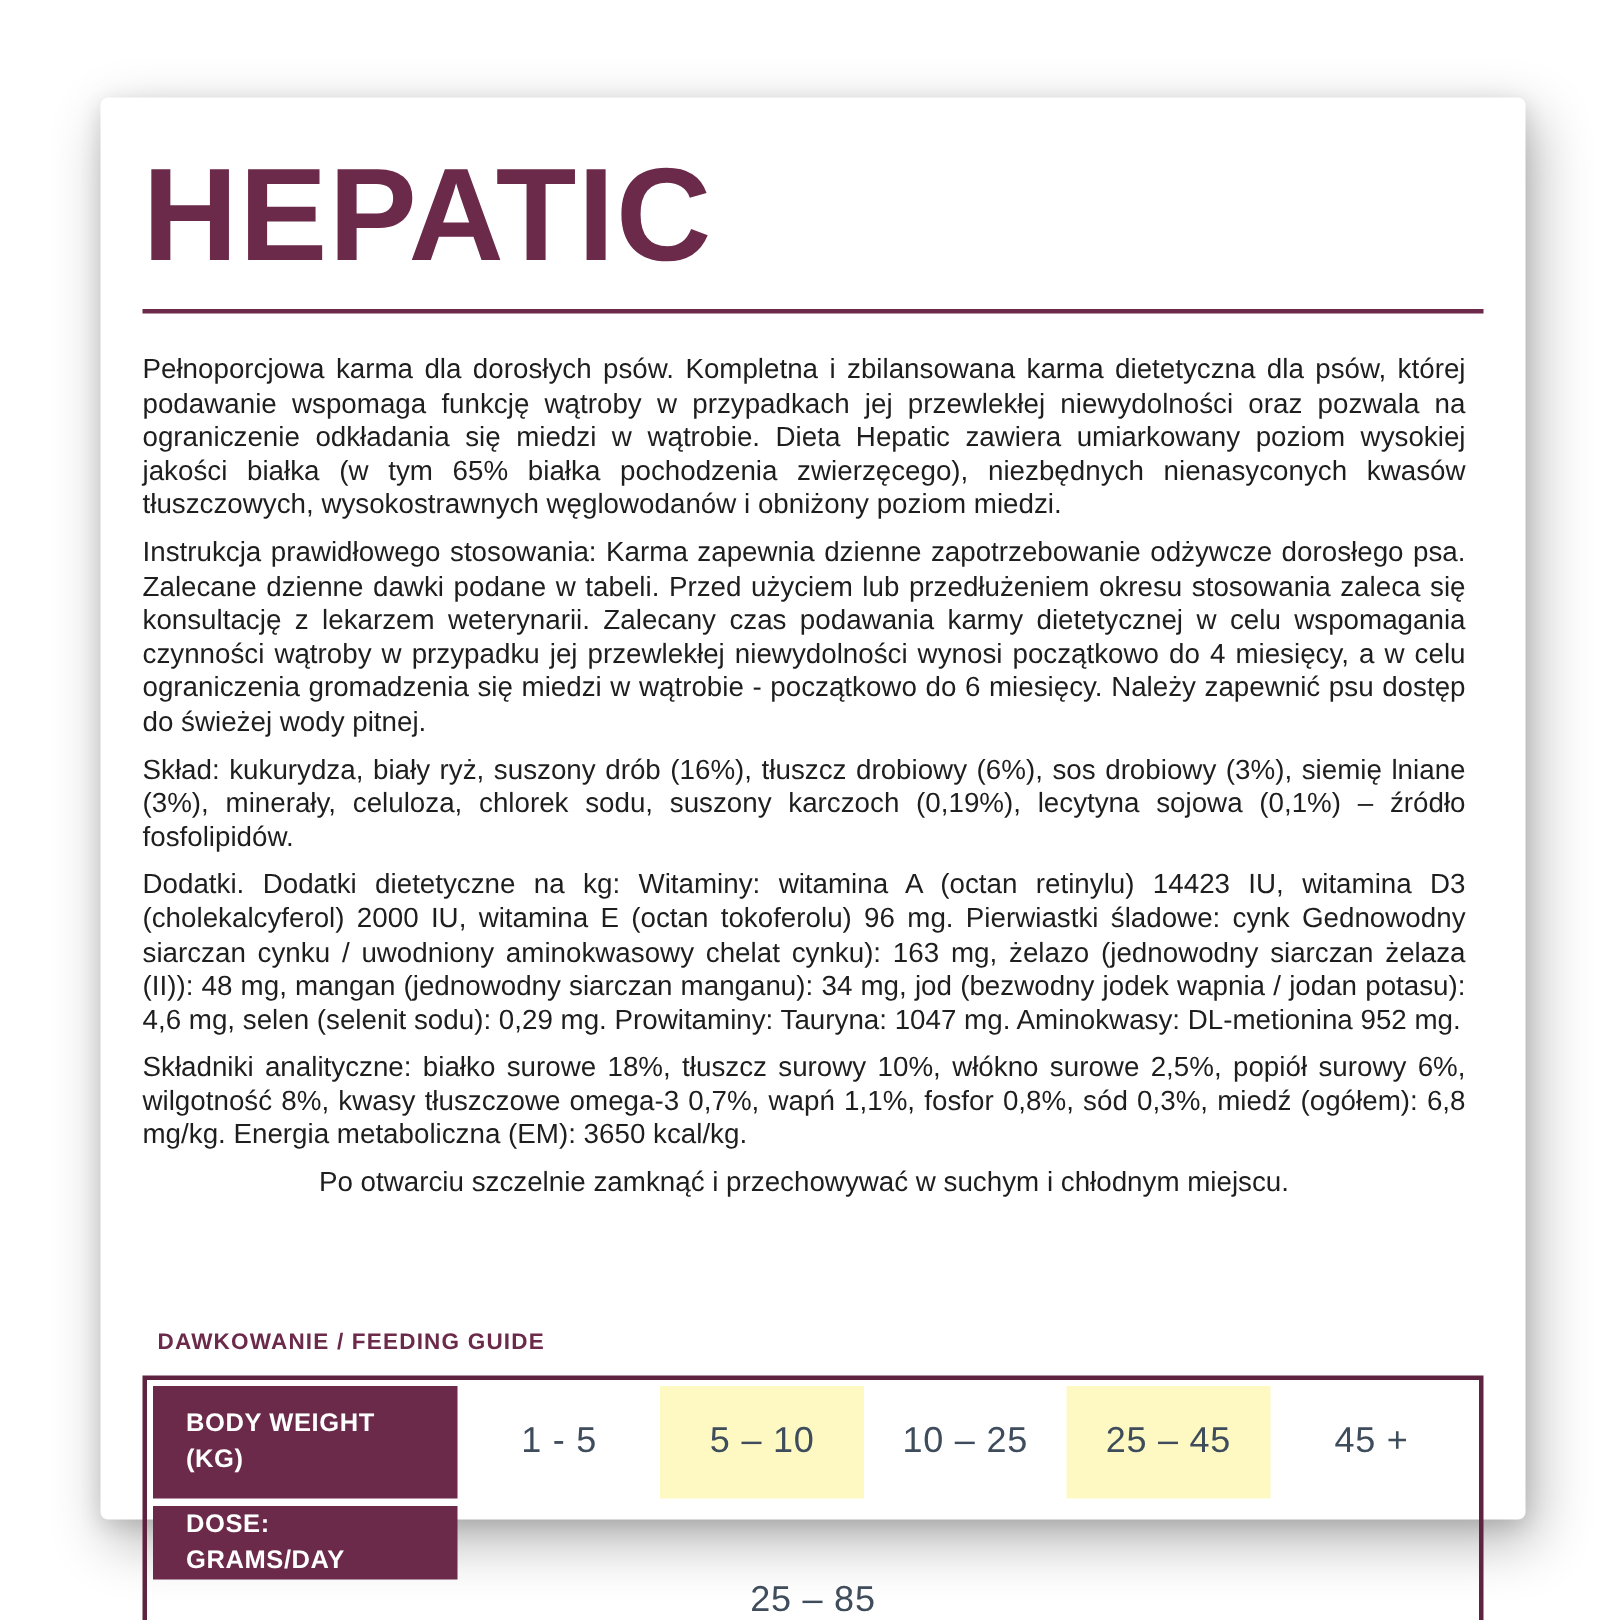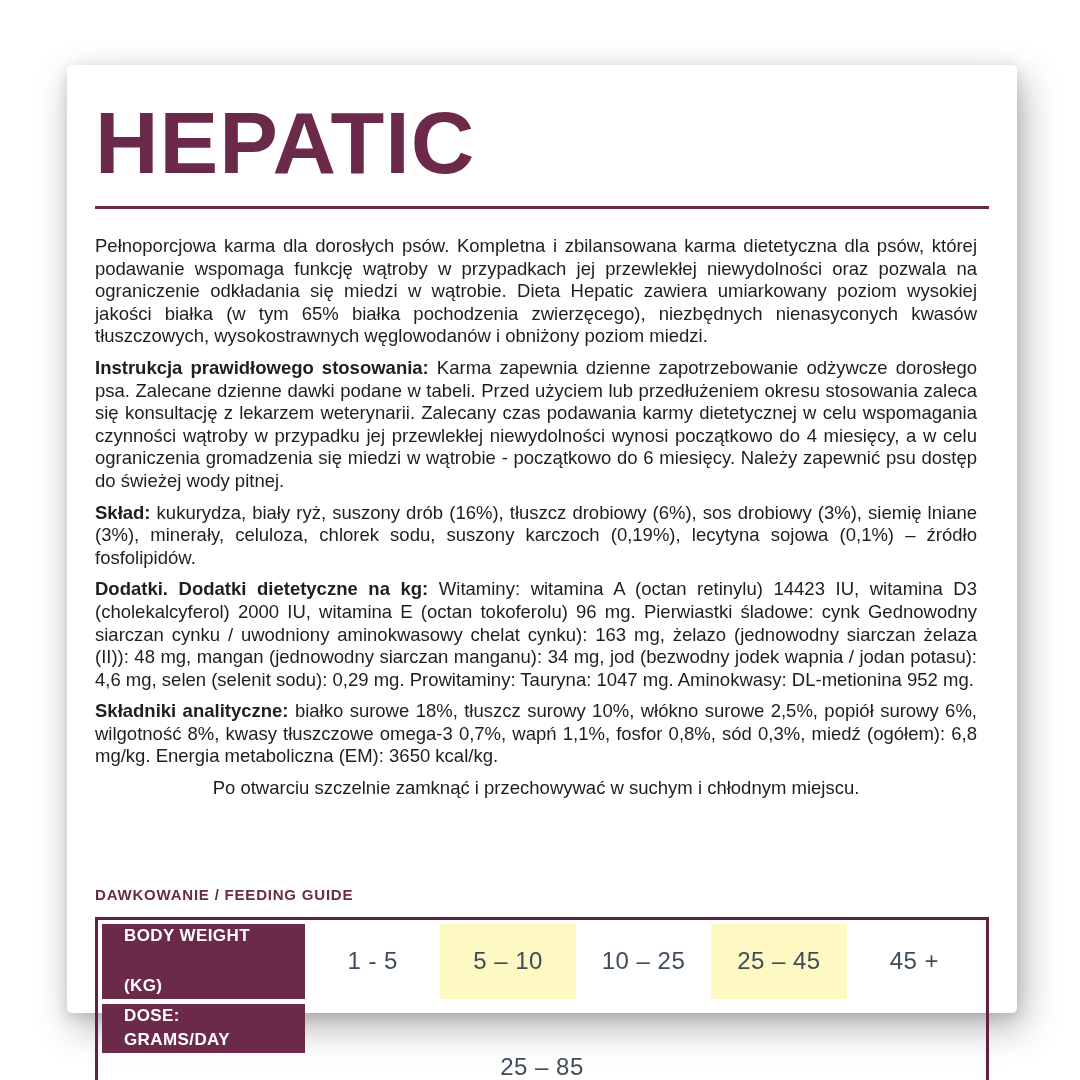--- a/index.html
+++ b/index.html
@@ -48,31 +48,31 @@
     margin-top: 26px;
   }
   .para {
     font-size: 18.5px;
     line-height: 22.6px;
     color: #1e1e1e;
     text-align: justify;
     margin: 0 12px 9px 0;
   }
   .para:last-child { margin-bottom: 0; }
-  .para .lead { font-weight: bold; }
+  .para .lead { font-weight: normal; }
   .para.no-justify { text-align: center; }
   .feeding {
     margin-top: 86px;
   }
   .feeding-heading {
     color: #6B2A4A;
     font-weight: bold;
     font-size: 15px;
     letter-spacing: 0.8px;
-    margin: 0 0 14px 0;
+    margin: 0 0 14px 10px;
   }
   .dose-table {
     border: 3px solid #5E2340;
     box-sizing: border-box;
     width: 894px;
     padding: 4px;
   }
   .dose-row {
     display: flex;
     height: 75px;
@@ -81,21 +81,21 @@
   .dose-label {
     width: 203px;
     background: #6B2A4A;
     color: #ffffff;
     font-weight: bold;
     font-size: 17px;
     line-height: 1.45;
     letter-spacing: 0.4px;
     display: flex;
     flex-direction: column;
-    justify-content: space-between;
+    justify-content: center;
     padding-left: 22px;
     box-sizing: border-box;
     flex: none;
   }
   .dose-cell {
     flex: 1 1 0;
     display: flex;
     align-items: center;
     justify-content: center;
     font-size: 24px;

